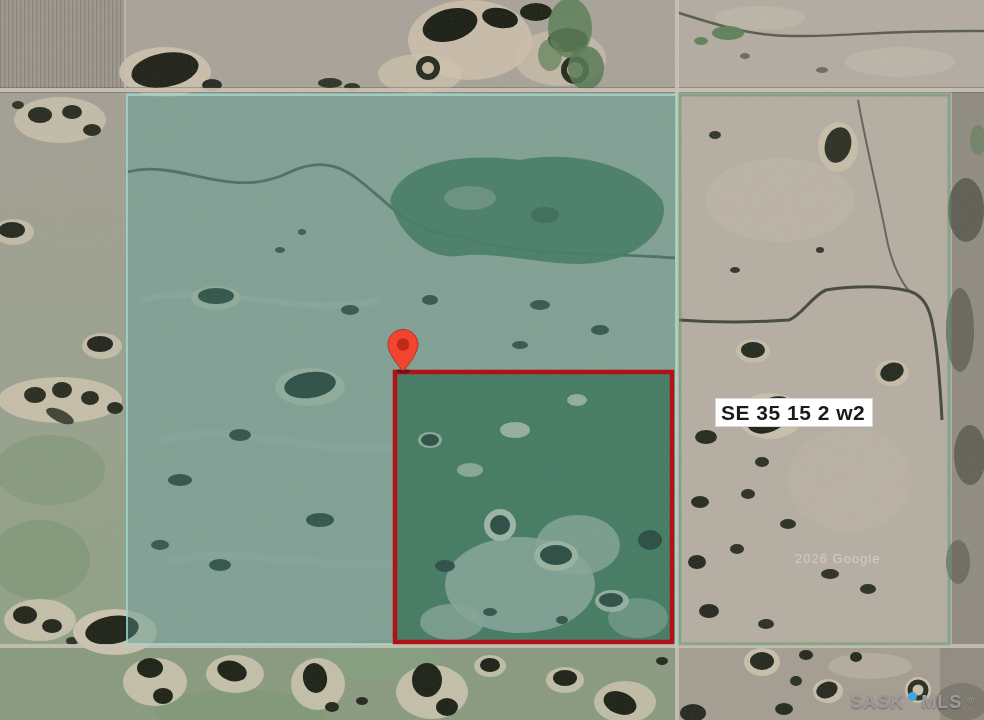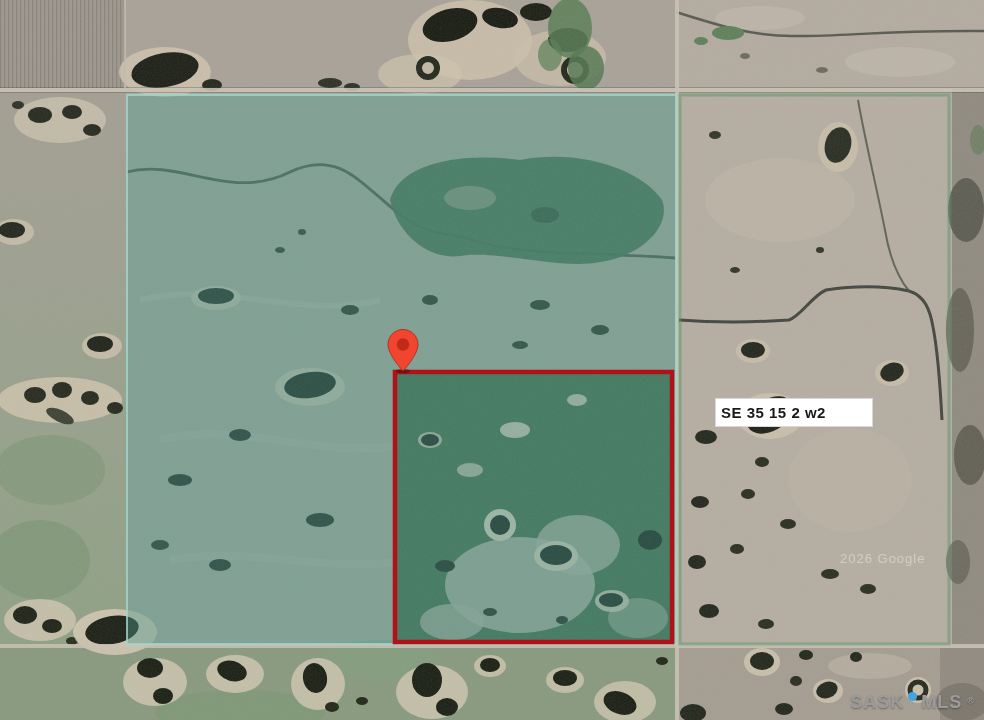--- a/index.html
+++ b/index.html
@@ -22,24 +22,24 @@
     fill:none;stroke:var(--parcel-outline,#b01218);stroke-width:4.5;
   }
   .pin-body{fill:var(--pin-outer,#f2452f);stroke:#a82317;stroke-width:.8;}
   .pin-dot{fill:var(--pin-inner,#c02a1a);}
 
   .map-label{
     position:absolute;left:715px;top:398px;width:158px;height:29px;
     background:var(--label-bg,#ffffff);color:var(--label-text,#1a1a1a);
     border:1px solid #d8d8d8;box-sizing:border-box;
     display:flex;align-items:center;padding-left:5px;
-    font-size:15px;font-weight:600;letter-spacing:.5px;white-space:nowrap;
+    font-size:21px;font-weight:600;letter-spacing:.5px;white-space:nowrap;
   }
   .imagery-credit{
-    position:absolute;left:840px;top:551px;
+    position:absolute;left:795px;top:551px;
     color:rgba(255,255,255,.38);font-size:13px;letter-spacing:1px;
   }
   .brand{
     position:absolute;right:9px;bottom:7px;
     display:flex;align-items:flex-start;gap:4px;
     color:var(--watermark-gray,#9b9b9b);
     font-size:18px;font-weight:bold;letter-spacing:1px;
     text-shadow:0 1px 2px rgba(0,0,0,.35);
   }
   .brand .dot{

